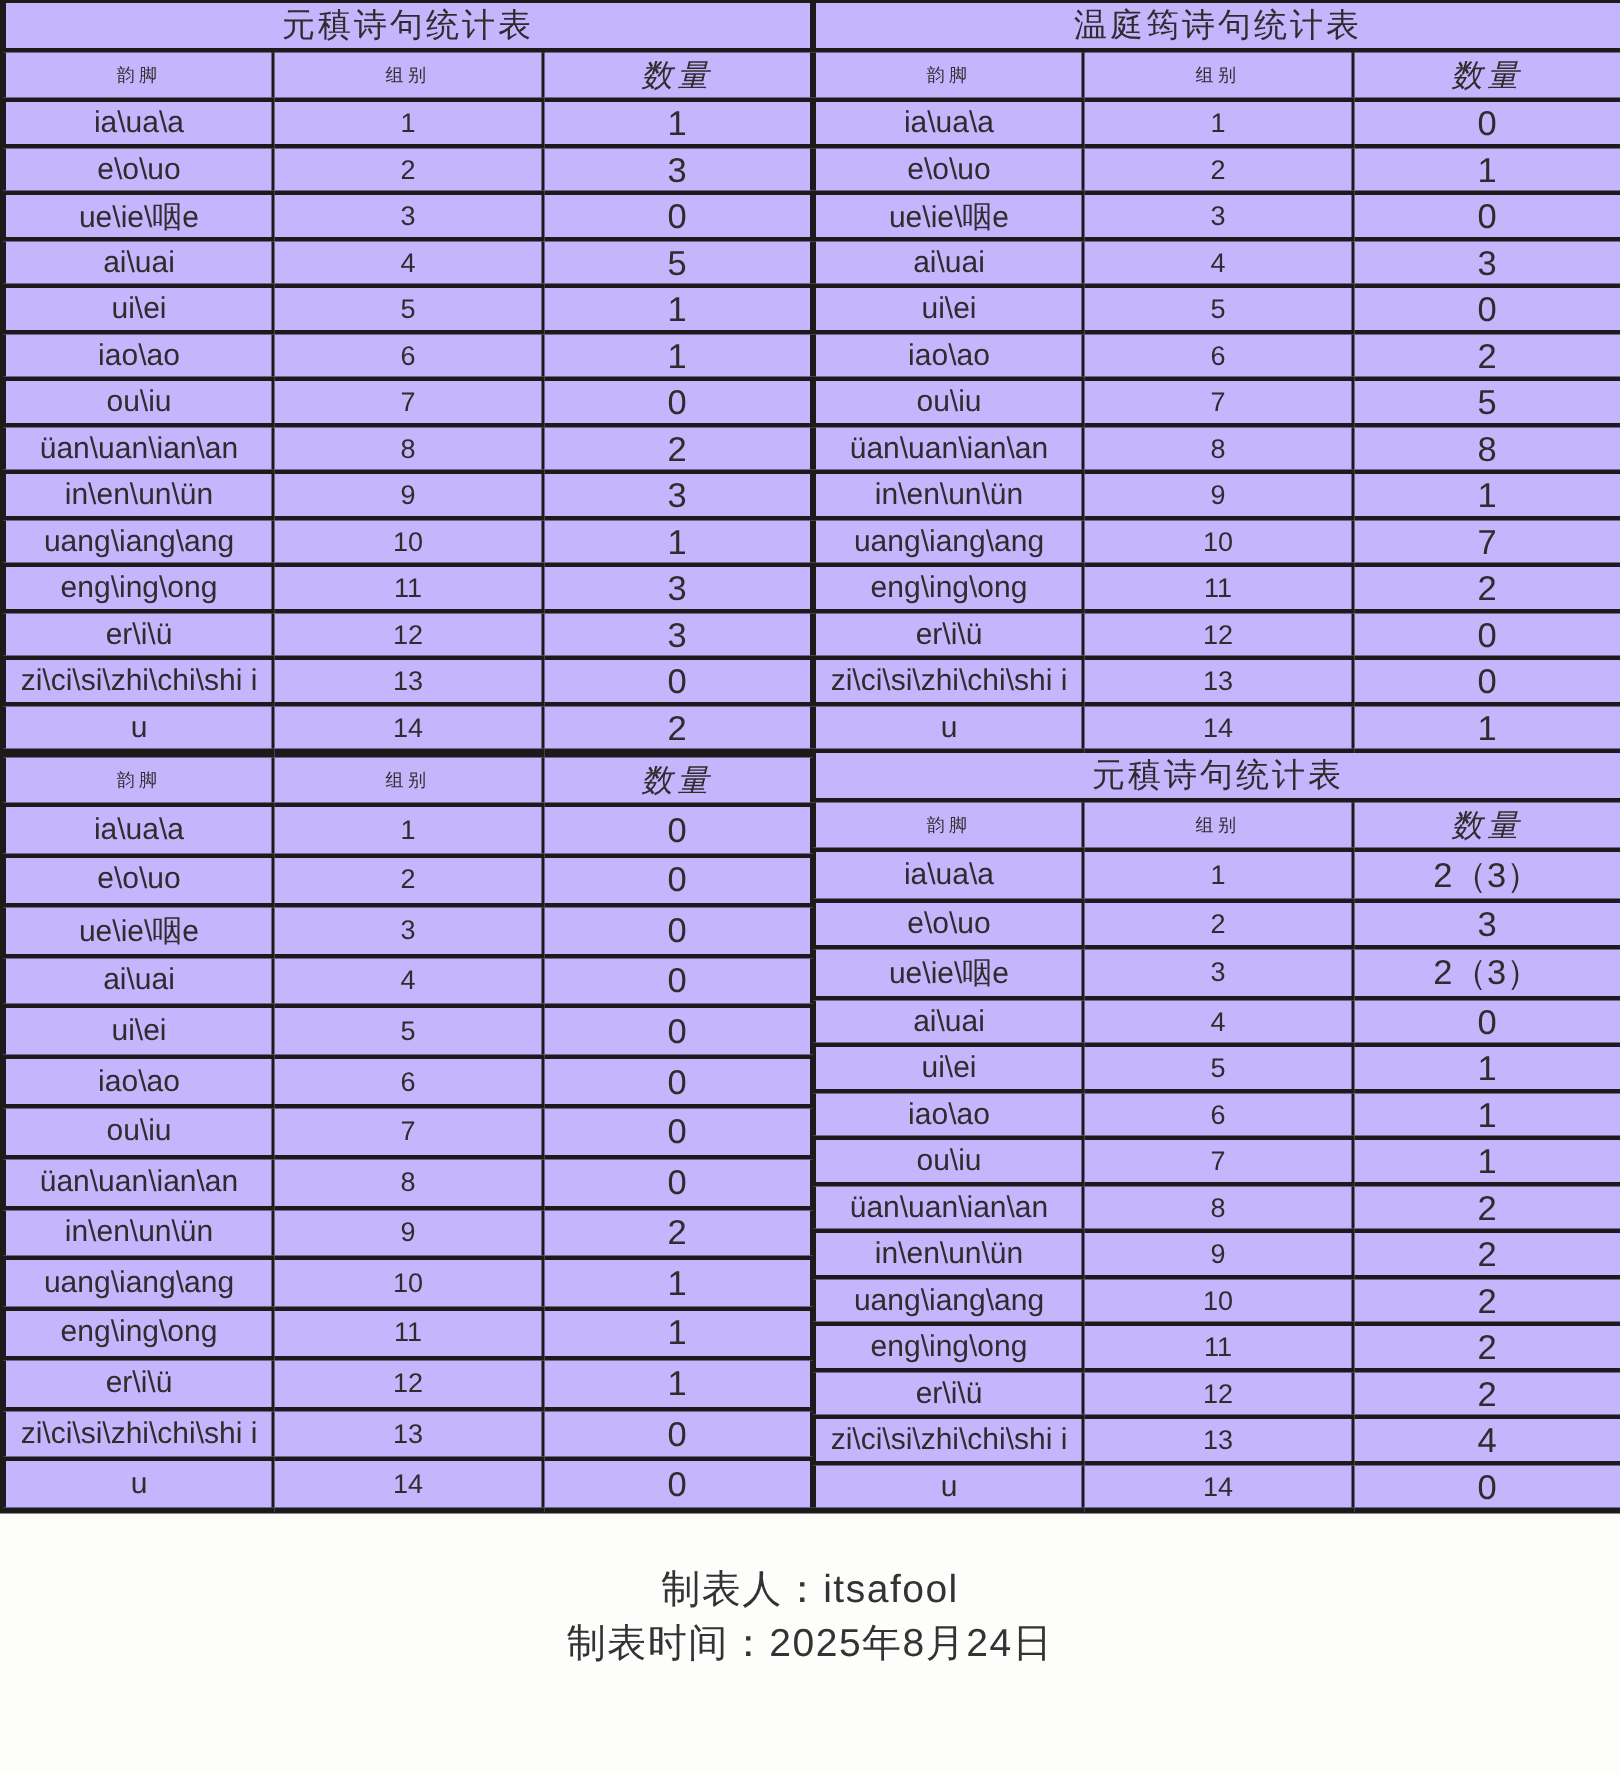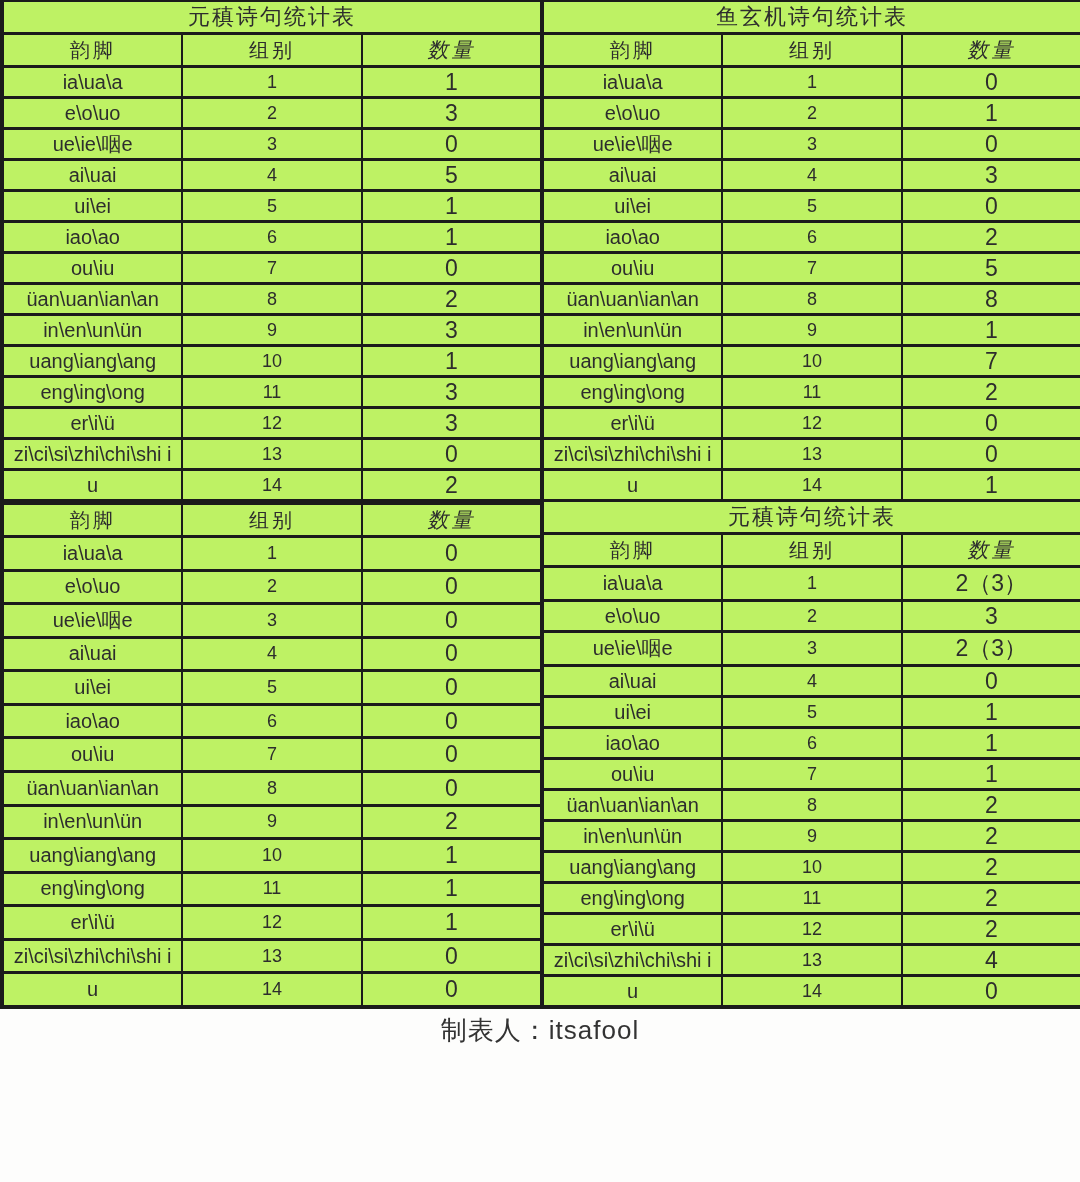--- a/index.html
+++ b/index.html
@@ -22,21 +22,21 @@
     border-left: 2px solid #1b1b1b;
     border-right: 5px solid #1b1b1b;
     border-bottom: 1px solid #1b1b1b;
     box-sizing: border-box;
     width: 1080px;
   }
   table.stat-table {
     border-collapse: collapse;
     width: 100%;
     table-layout: fixed;
-    background: #bef264;
+    background: #c4b5fd;
   }
   table.stat-table th, table.stat-table td {
     border-left: 2px solid #1b1b1b;
     border-right: 2px solid #1b1b1b;
     border-top: 3px solid #1b1b1b;
     border-bottom: 3px solid #1b1b1b;
     text-align: center;
     vertical-align: middle;
     padding: 0;
     color: #2d2d2d;
@@ -47,41 +47,41 @@
     height: 27px;
     font-size: 22px;
     font-weight: 400;
     letter-spacing: 2px;
     border-top: none;
   }
   .tables-grid table:nth-child(1) tr.title-row th,
   .tables-grid table:nth-child(2) tr.title-row th { border-top: none; }
   tr.header-row th {
     height: 30px;
-    font-size: 20px;
+    font-size: 12px;
     font-weight: 400;
     letter-spacing: 3px;
   }
   tr.header-row th.col-qty { font-size: 21px; font-weight: 500; font-style: italic; }
   td.c-rhyme {
     width: 52.5%;
     height: 28px;
     font-size: 20px;
   }
   td.c-group {
     width: 23%;
     font-size: 18px;
   }
   td.c-qty {
     width: 24.5%;
     font-size: 23px;
     color: #3a3a3a;
   }
   .footer {
-    padding-top: 3px;
+    padding-top: 32px;
     text-align: center;
     color: #333333;
   }
   .footer-line {
     font-size: 26px;
     line-height: 36px;
     letter-spacing: 1px;
   }
 </style>
 </head>
@@ -171,21 +171,21 @@
             <td class="c-rhyme">u</td>
             <td class="c-group">14</td>
             <td class="c-qty">2</td>
           </tr>
         </tbody>
     </table>
 
     <table class="stat-table">
       <thead>
         <tr class="title-row">
-          <th colspan="3">鱼玄机诗句统计表</th>
+          <th colspan="3">温庭筠诗句统计表</th>
         </tr>
         <tr class="header-row">
           <th class="col-rhyme">韵脚</th>
           <th class="col-group">组别</th>
           <th class="col-qty">数量</th>
         </tr>
       </thead>
       <tbody>
           <tr>
             <td class="c-rhyme">ia\ua\a</td>
@@ -424,14 +424,15 @@
             <td class="c-group">14</td>
             <td class="c-qty">0</td>
           </tr>
         </tbody>
     </table>
 
   </div>
 
   <div class="footer">
     <div class="footer-line"><span>制表人：</span><span>itsafool</span></div>
+    <div class="footer-line"><span>制表时间：</span><span>2025年8月24日</span></div>
   </div>
 </div>
 
 </body></html>

